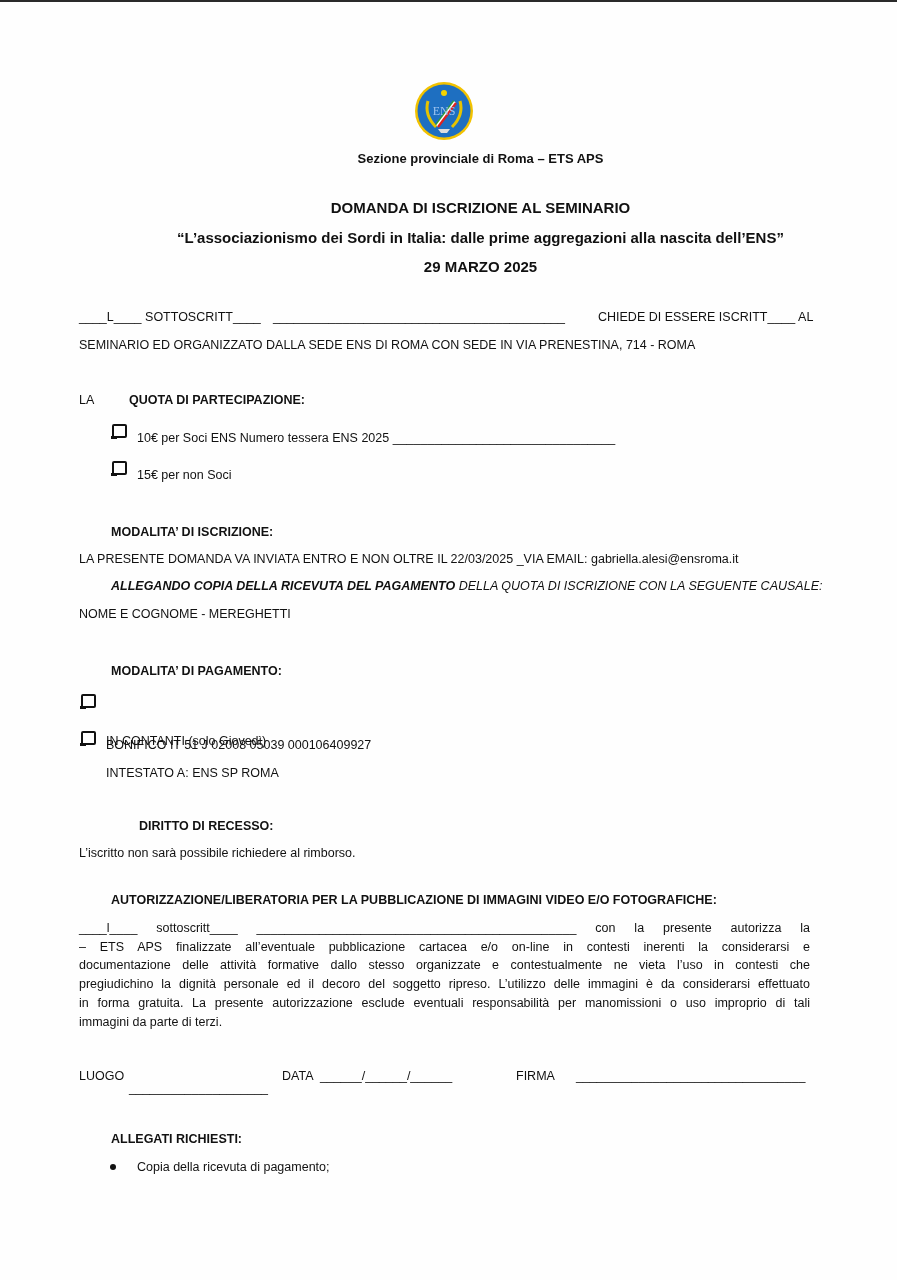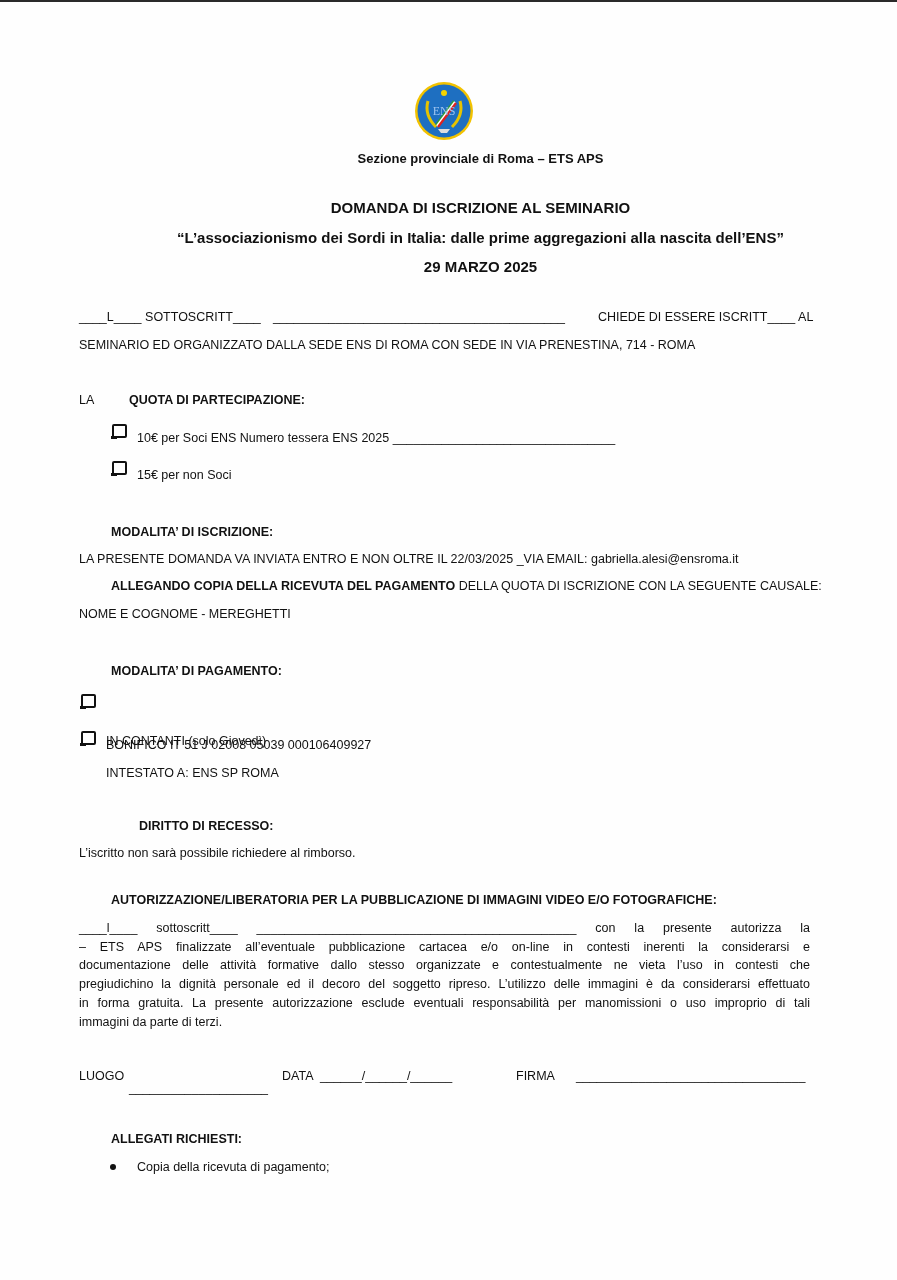--- a/index.html
+++ b/index.html
@@ -52,21 +52,21 @@
 <div class="abs t12" style="left:79px; top:393px;">
   <span>LA </span><span class="b">QUOTA DI PARTECIPAZIONE:</span>
 </div>
 <div class="cb" style="left:112px; top:424px;"></div>
 <div class="abs t12" style="left:137px; top:431px;">10€ per Soci ENS Numero tessera ENS 2025 ________________________________</div>
 <div class="cb" style="left:112px; top:461px;"></div>
 <div class="abs t12" style="left:137px; top:468px;">15€ per non Soci</div>
 
 <div class="abs t12 b" style="left:79px; top:525px;">MODALITA’ DI ISCRIZIONE:</div>
 <div class="abs t12" style="left:79px; top:552px;">LA PRESENTE DOMANDA VA INVIATA ENTRO E NON OLTRE IL 22/03/2025 _VIA EMAIL:  gabriella.alesi@ensroma.it</div>
-<div class="abs t12" style="left:79px; top:579px; width:731px; text-align:justify; text-align-last:justify;">
+<div class="abs t12" style="left:79px; top:579px; width:731px; text-align:justify; text-align-last:justify;font-style:italic;">
   <span class="b">ALLEGANDO COPIA DELLA RICEVUTA DEL PAGAMENTO</span><span> DELLA QUOTA DI ISCRIZIONE CON LA SEGUENTE CAUSALE:</span>
 </div>
 <div class="abs t12" style="left:79px; top:607px;">NOME E COGNOME - MEREGHETTI</div>
 
 <div class="abs t12 b" style="left:79px; top:664px;">MODALITA’ DI PAGAMENTO:</div>
 <div class="cb" style="left:81px; top:694px;"></div>
 <div class="abs t12" style="left:106px; top:734px;">IN CONTANTI (solo Giovedì)</div>
 <div class="cb" style="left:81px; top:731px;"></div>
 <div class="abs t12" style="left:106px; top:738px;">BONIFICO IT 51 J 02008 05039 000106409927</div>
 <div class="abs t12" style="left:106px; top:766px;">INTESTATO A: ENS SP ROMA</div>

